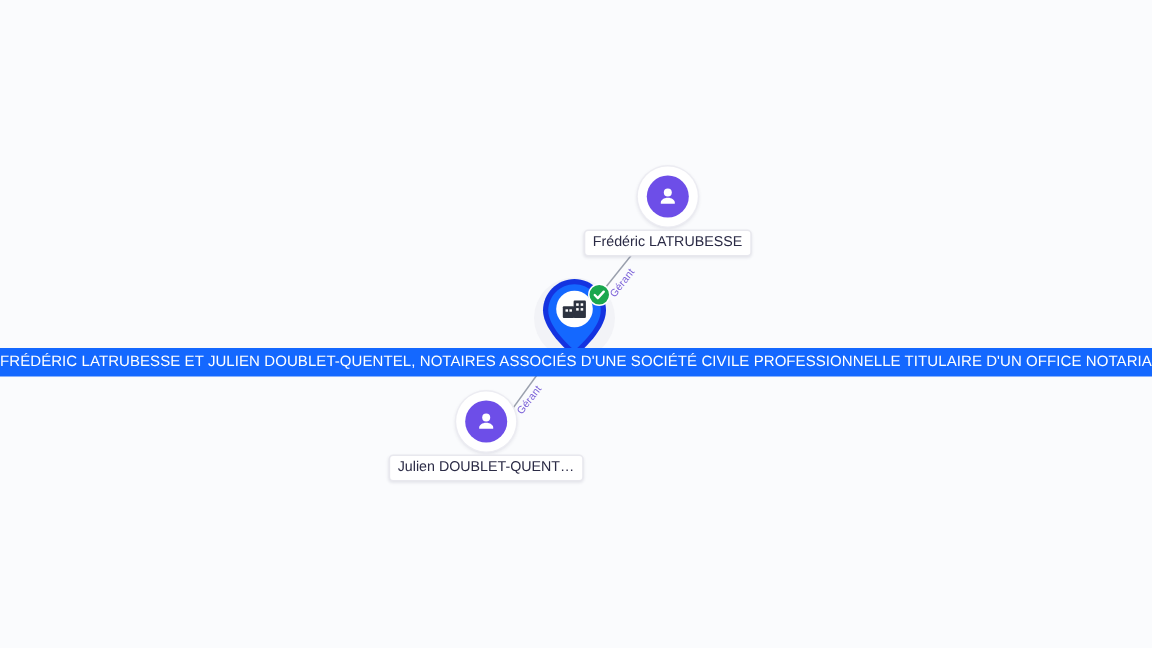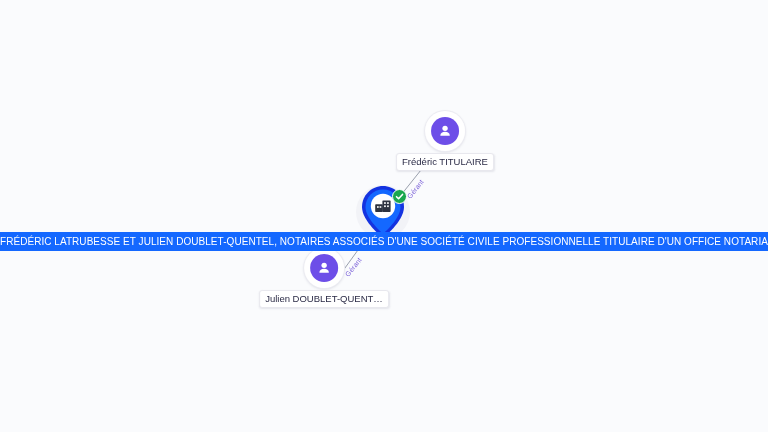--- a/index.html
+++ b/index.html
@@ -160,21 +160,21 @@
 
   <div class="node" style="left:445px; top:141px;">
     <div class="person-ring">
       <div class="person-disc">
         <svg width="16" height="16" viewBox="0 0 24 24" fill="#ffffff">
           <circle cx="12" cy="8" r="4"></circle>
           <path d="M12 13.2c-4 0-7 2.2-7 4.8v1.2h14v-1.2c0-2.6-3-4.8-7-4.8z"></path>
         </svg>
       </div>
     </div>
-    <div class="node-label">Frédéric TITULAIRE</div>
+    <div class="node-label">Frédéric LATRUBESSE</div>
   </div>
 
   <div class="node" style="left:383px; top:212px;">
     <div class="pin-wrap">
       <div class="pin-halo"></div>
 
       <svg class="pin-svg" width="46" height="56" viewBox="0 0 46 56" xmlns="http://www.w3.org/2000/svg">
         <path d="M23 2 C11.4 2 2 11.4 2 23 c0 14.4 21 31 21 31 s21 -16.6 21 -31 C44 11.4 34.6 2 23 2 z" fill="#1433e0"></path>
         <path d="M23 5.5 C13.3 5.5 5.5 13.3 5.5 23 c0 12.2 17.5 26.6 17.5 26.6 S40.5 35.2 40.5 23 C40.5 13.3 32.7 5.5 23 5.5 z" fill="#1468ff"></path>
         <circle cx="23" cy="22" r="12.2" fill="#ffffff"></circle>
@@ -192,21 +192,21 @@
       </svg>
 
       <div class="verified-badge">
         <svg width="9" height="9" viewBox="0 0 24 24" fill="none" stroke="#ffffff" stroke-width="4.2" stroke-linecap="round" stroke-linejoin="round">
           <path d="M4 12.5 L9.5 18 L20 6.5"></path>
         </svg>
       </div>
     </div>
   </div>
 
-  <div class="node" style="left:324px; top:278px;">
+  <div class="node" style="left:324px; top:291px;">
     <div class="person-ring">
       <div class="person-disc">
         <svg width="16" height="16" viewBox="0 0 24 24" fill="#ffffff">
           <circle cx="12" cy="8" r="4"></circle>
           <path d="M12 13.2c-4 0-7 2.2-7 4.8v1.2h14v-1.2c0-2.6-3-4.8-7-4.8z"></path>
         </svg>
       </div>
     </div>
     <div class="node-label">Julien DOUBLET-QUENT…</div>
   </div>

